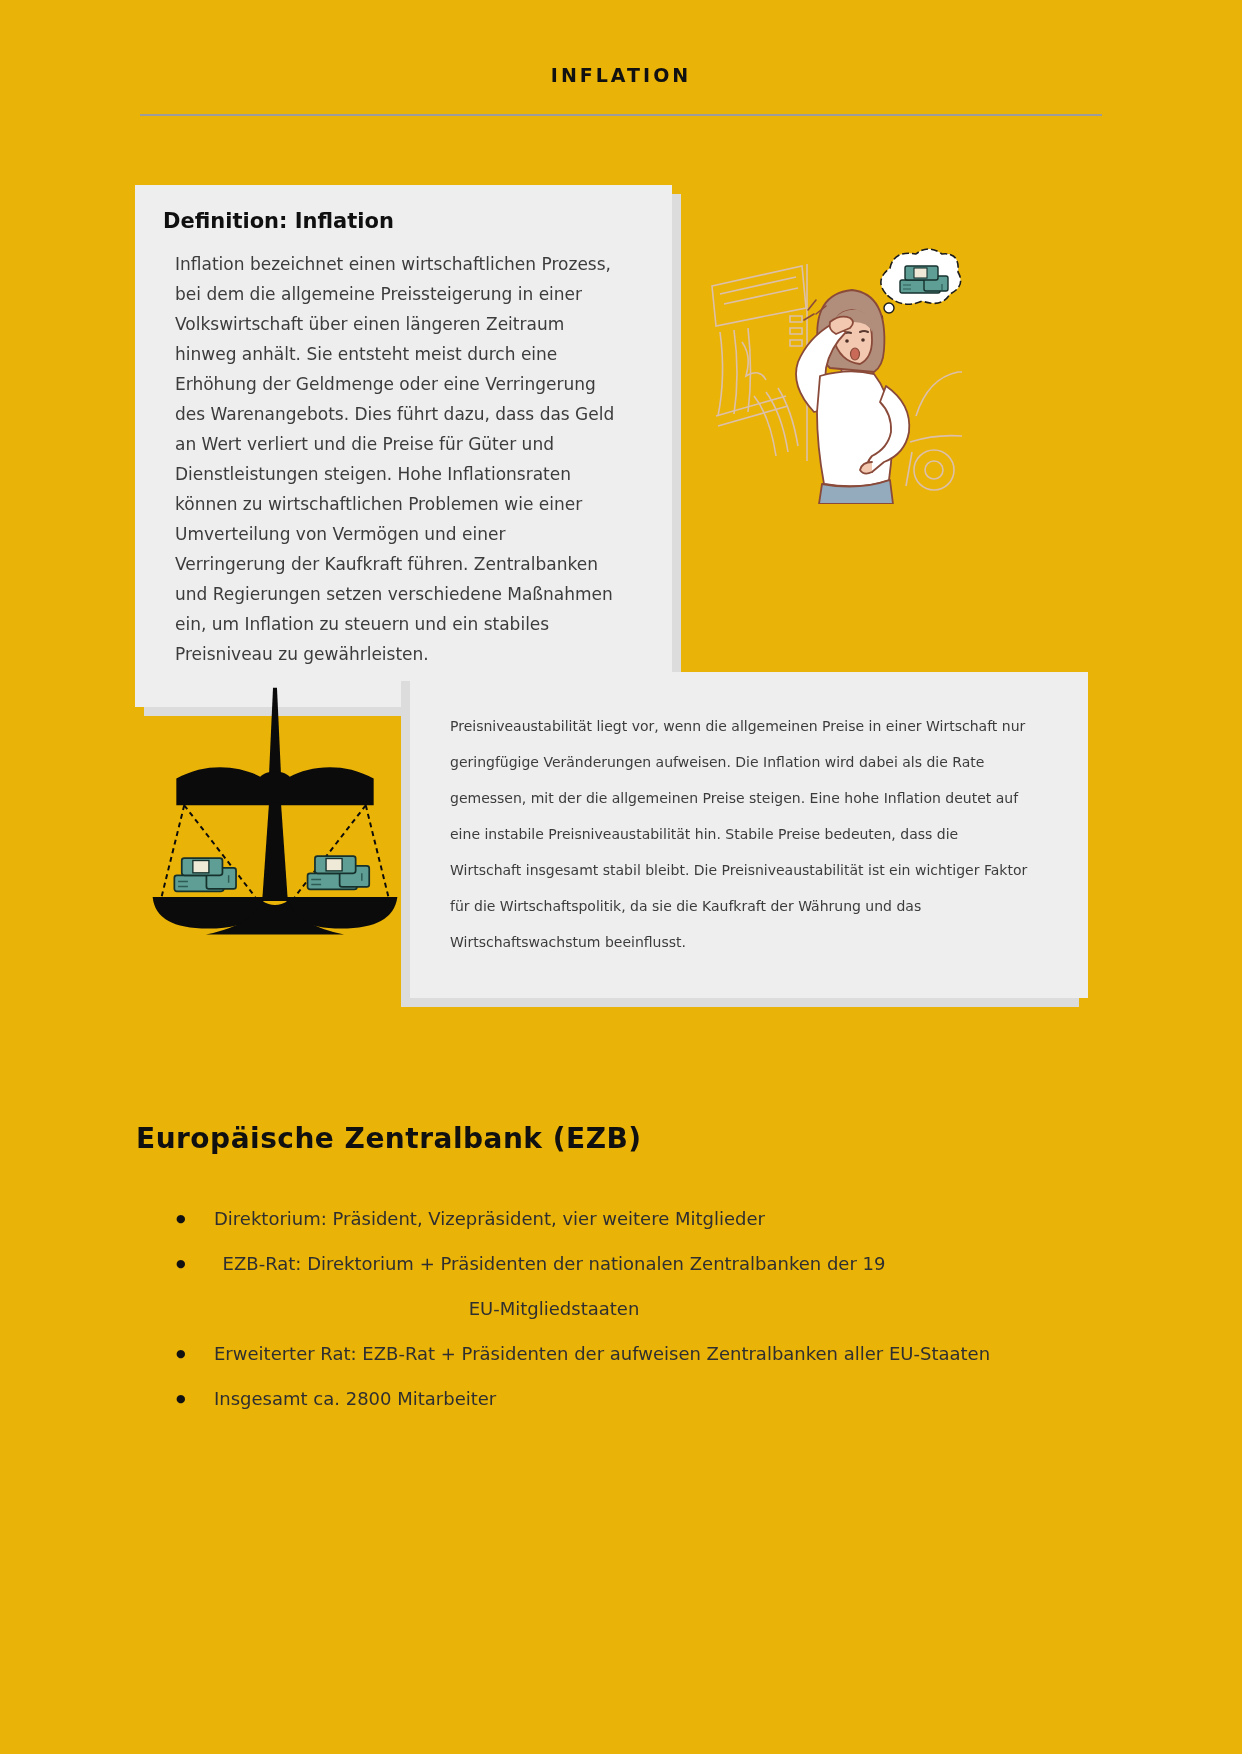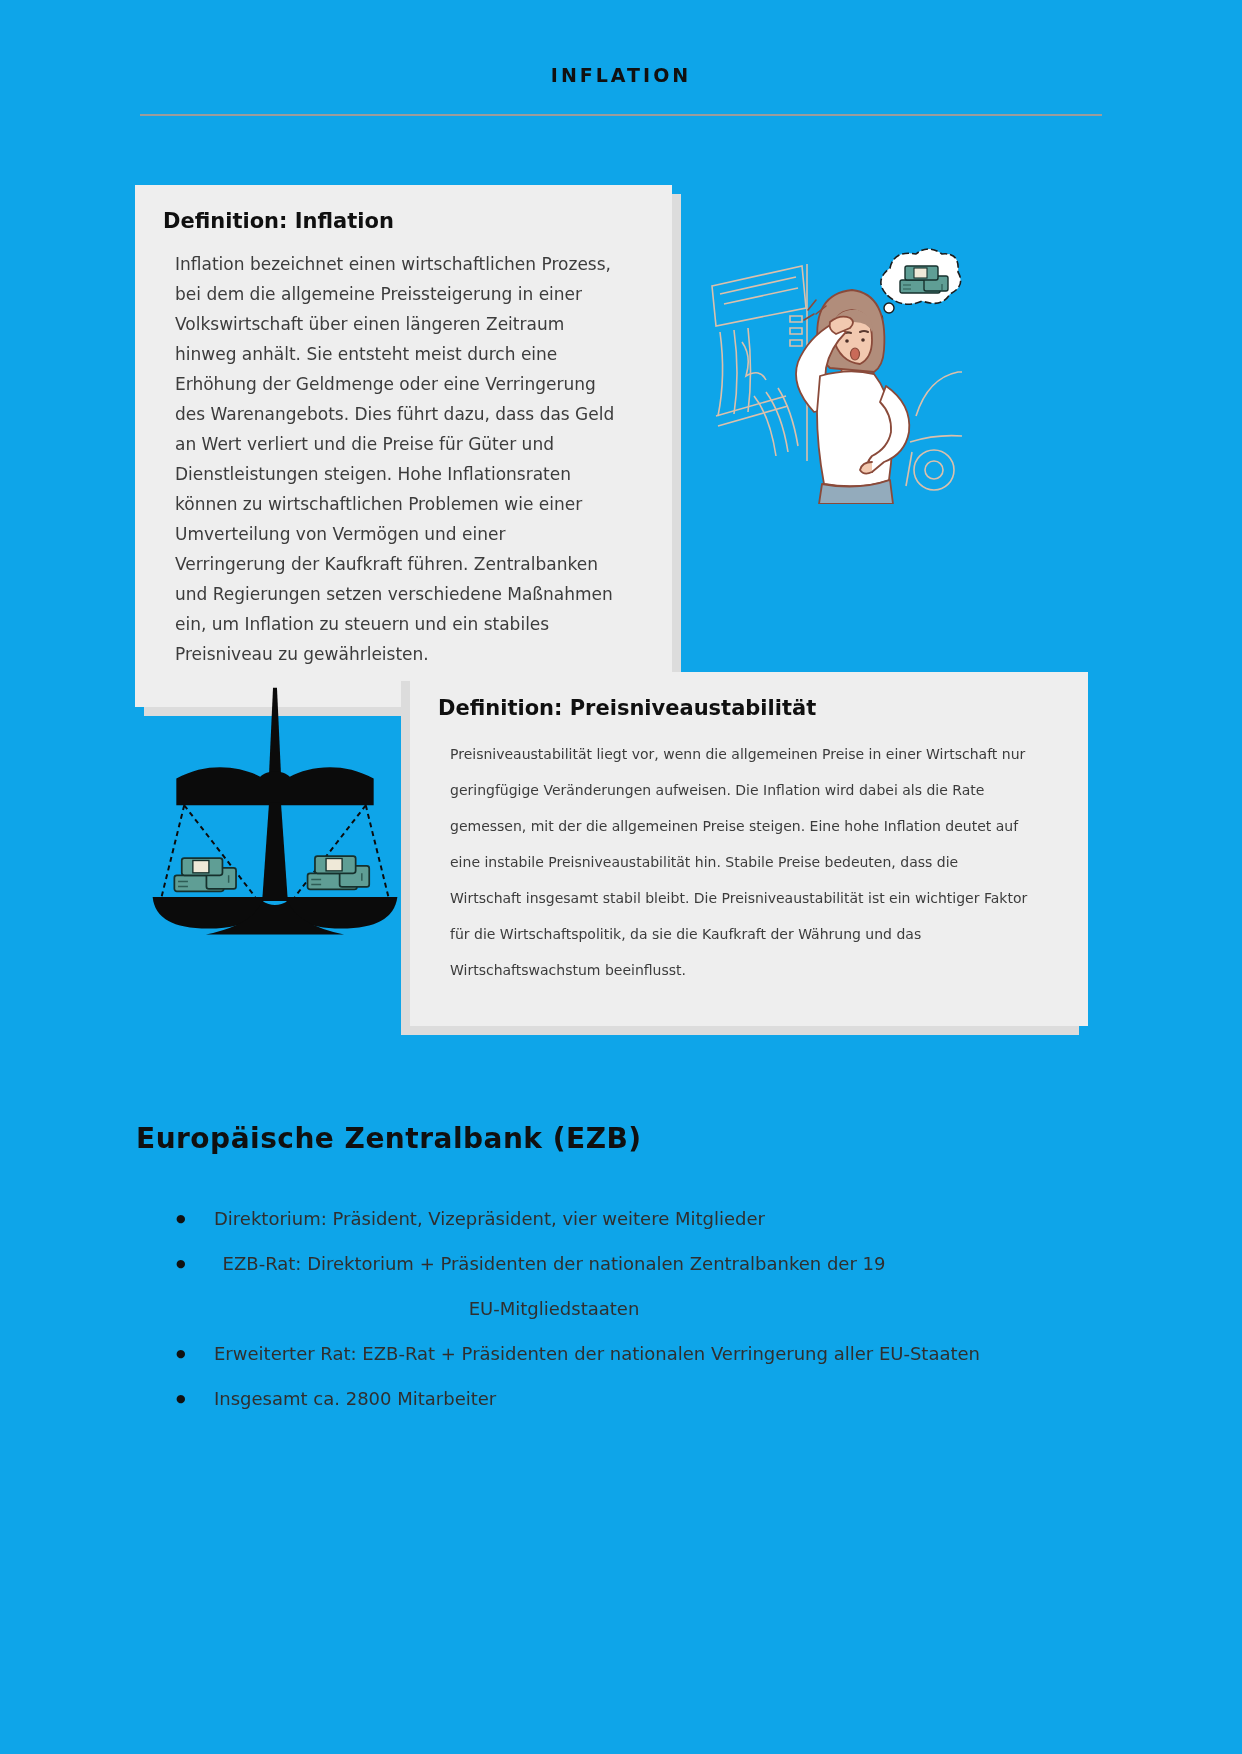--- a/index.html
+++ b/index.html
@@ -1,17 +1,17 @@
 <!DOCTYPE html>
 <html lang="de"><head>
 <meta charset="utf-8">
 <style>
   html,body { margin:0; padding:0; background:#ffffff; }
   .page {
-    position:relative; width:1242px; height:1754px; background:#0ea5e9;
+    position:relative; width:1242px; height:1754px; background:#eab308;
     font-family:"DejaVu Sans", sans-serif; overflow:hidden;
   }
   .header-title {
     position:absolute; top:64px; left:0; right:0; margin:0;
     text-align:center; font-size:19px; font-weight:bold;
     letter-spacing:3px; color:#111111;
   }
   .header-rule {
     position:absolute; top:114px; left:140px; width:962px; height:0;
     border:none; border-top:2px solid #9c9c9c; margin:0;
@@ -114,21 +114,20 @@
 
         <path d="M196,140 Q222,158 219,186 Q215,208 194,216 L182,226 Q174,218 182,210 Q198,202 201,186 Q202,168 190,156 Z" fill="#ffffff"></path>
         <path d="M182,226 q-8,4 -12,-2 q2,-8 12,-8" fill="#f2c9b0"></path>
 
         <path d="M132,238 Q168,245 200,234 L203,258 L129,258 Z" fill="#93abbc"></path>
       </g>
     </svg>
   </div>
 
   <section class="def-box box2">
-    <h2 class="def-title">Definition: Preisniveaustabilität</h2>
     <p class="def-body">Preisniveaustabilität liegt vor, wenn die allgemeinen Preise in einer Wirtschaft nur geringfügige Veränderungen aufweisen. Die Inflation wird dabei als die Rate gemessen, mit der die allgemeinen Preise steigen. Eine hohe Inflation deutet auf eine instabile Preisniveaustabilität hin. Stabile Preise bedeuten, dass die Wirtschaft insgesamt stabil bleibt. Die Preisniveaustabilität ist ein wichtiger Faktor für die Wirtschaftspolitik, da sie die Kaufkraft der Währung und das Wirtschaftswachstum beeinflusst.</p>
   </section>
 
   <div class="illus illus-scale">
     <svg viewBox="0 0 260 300" width="258" height="296" xmlns="http://www.w3.org/2000/svg">
       <g>
         <polygon points="128,12 132,12 137,120 123,120" fill="#0b0b0b"></polygon>
         <path d="M30,104 C62,86 96,92 115,102 C122,95 138,95 145,102 C164,92 198,86 230,104 L230,131 L30,131 Z" fill="#0b0b0b"></path>
         <g stroke="#0b0b0b" stroke-width="2" stroke-dasharray="5,4" fill="none">
           <path d="M38,131 L15,224 M38,131 L110,224"></path>
@@ -156,17 +155,17 @@
         <polygon points="124,128 136,128 143,228 117,228" fill="#0b0b0b"></polygon>
         <path d="M117,228 Q130,236 143,228 Q152,252 200,262 L60,262 Q108,252 117,228 Z" fill="#0b0b0b"></path>
       </g>
     </svg>
   </div>
 
   <h2 class="ezb-heading">Europäische Zentralbank (EZB)</h2>
   <ul class="bullets">
     <li><span>Direktorium: Präsident, Vizepräsident, vier weitere Mitglieder</span></li>
     <li class="wrap"><span>EZB-Rat: Direktorium + Präsidenten der nationalen Zentralbanken der 19 EU-Mitgliedstaaten</span></li>
-    <li><span>Erweiterter Rat: EZB-Rat + Präsidenten der nationalen Verringerung aller EU-Staaten</span></li>
+    <li><span>Erweiterter Rat: EZB-Rat + Präsidenten der aufweisen Zentralbanken aller EU-Staaten</span></li>
     <li><span>Insgesamt ca. 2800 Mitarbeiter</span></li>
   </ul>
 
 </div>
 
 </body></html>

